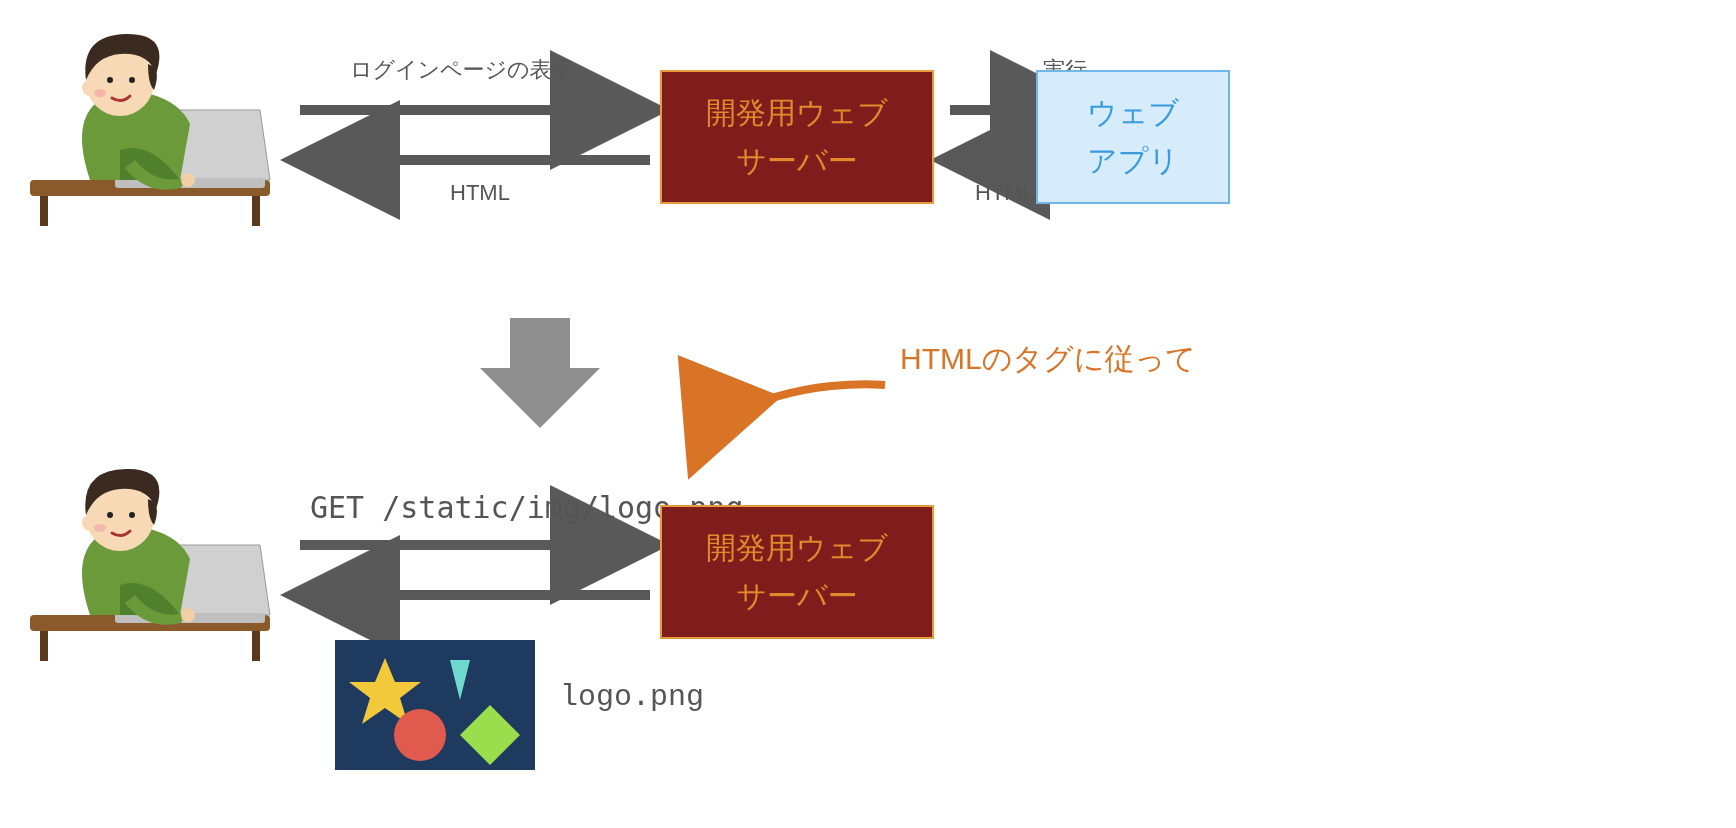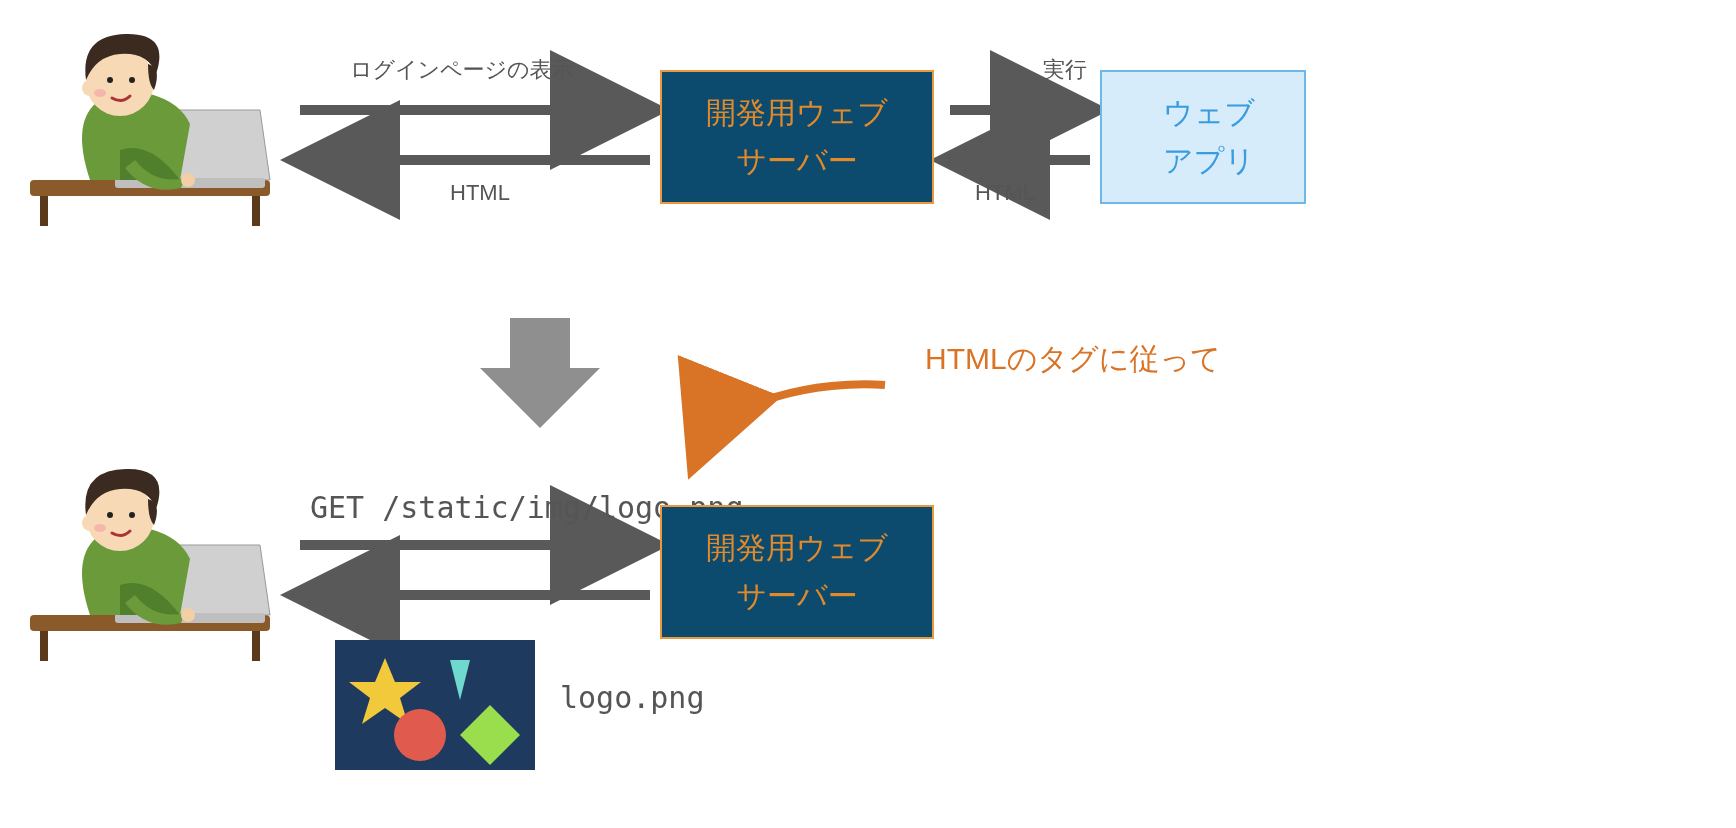--- a/index.html
+++ b/index.html
@@ -1,22 +1,22 @@
 <!DOCTYPE html>
 <html><head>
 <meta charset="utf-8">
 <style>
   html,body{margin:0;padding:0;background:#fff;font-family:"Hiragino Sans","Hiragino Kaku Gothic ProN","Yu Gothic",Meiryo,sans-serif;}
   .stage{position:relative;width:1736px;height:828px;}
   .abs{position:absolute;}
   .box{border:2px solid;display:flex;align-items:center;justify-content:center;text-align:center;font-size:30px;line-height:1.6;}
-  .server{background:#0c4a6e;border-color:#e99a3f;color:#e08a2c;}
+  .server{background:#7f1d1d;border-color:#e99a3f;color:#e08a2c;}
   .app{background:#d6ecfa;border-color:#6fb7e8;color:#3a9cdf;}
   .lbl{font-size:22px;color:#555;white-space:nowrap;}
-  .note{font-size:30px;color:#d97326;line-height:1.9;margin-left:25px;}
+  .note{font-size:30px;color:#d97326;line-height:1.9;}
   .mono{font-family:Menlo,Consolas,monospace;font-size:30px;color:#555;white-space:nowrap;}
   .logo{width:200px;height:130px;background:#1f3a5f;}
   .logo svg{display:block;}
   svg.flow{position:absolute;left:0;top:0;width:1736px;height:828px;pointer-events:none;}
 </style>
 </head>
 <body>
 
 <div class="stage">
 
@@ -99,36 +99,36 @@
 
   <div class="abs lbl" style="left:350px;top:55px;">ログインページの表示</div>
   <div class="abs lbl" style="left:450px;top:180px;">HTML</div>
 
   <div class="abs box server" style="left:660px;top:70px;width:270px;height:130px;white-space:pre-line;">開発用ウェブ
 サーバー</div>
 
   <div class="abs lbl" style="left:1043px;top:55px;">実行</div>
   <div class="abs lbl" style="left:975px;top:180px;">HTML</div>
 
-  <div class="abs box app" style="left:1100px;top:70px;width:190px;height:130px;white-space:pre-line;padding-left:12px;">ウェブ
+  <div class="abs box app" style="left:1036px;top:70px;width:190px;height:130px;white-space:pre-line;">ウェブ
 アプリ</div>
 
   <div class="abs mono" style="left:310px;top:490px;">GET /static/img/logo.png</div>
 
   <div class="abs box server" style="left:660px;top:505px;width:270px;height:130px;white-space:pre-line;">開発用ウェブ
 サーバー</div>
 
   <div class="abs note" style="left:900px;top:330px;">
     <div>HTMLのタグに従って</div>
   </div>
 
   <div class="abs logo" style="left:335px;top:640px;">
     <svg viewBox="0 0 200 130" width="200" height="130">
       <rect width="200" height="130" fill="#1f3a5f"></rect>
       <polygon points="50,18 60,42 86,42 65,58 73,84 50,68 27,84 35,58 14,42 40,42" fill="#f2c93b"></polygon>
       <polygon points="115,20 135,20 125,60" fill="#6fd8cf"></polygon>
       <circle cx="85" cy="95" r="26" fill="#e05b4e"></circle>
       <polygon points="155,65 185,95 155,125 125,95" fill="#9ade4e"></polygon>
     </svg>
   </div>
-  <div class="abs mono" style="left:560px;top:680px;">logo.png</div>
+  <div class="abs mono" style="left:560px;top:680px;font-family:Liberation Mono, monospace;">logo.png</div>
 
 </div>
 
 </body></html>

